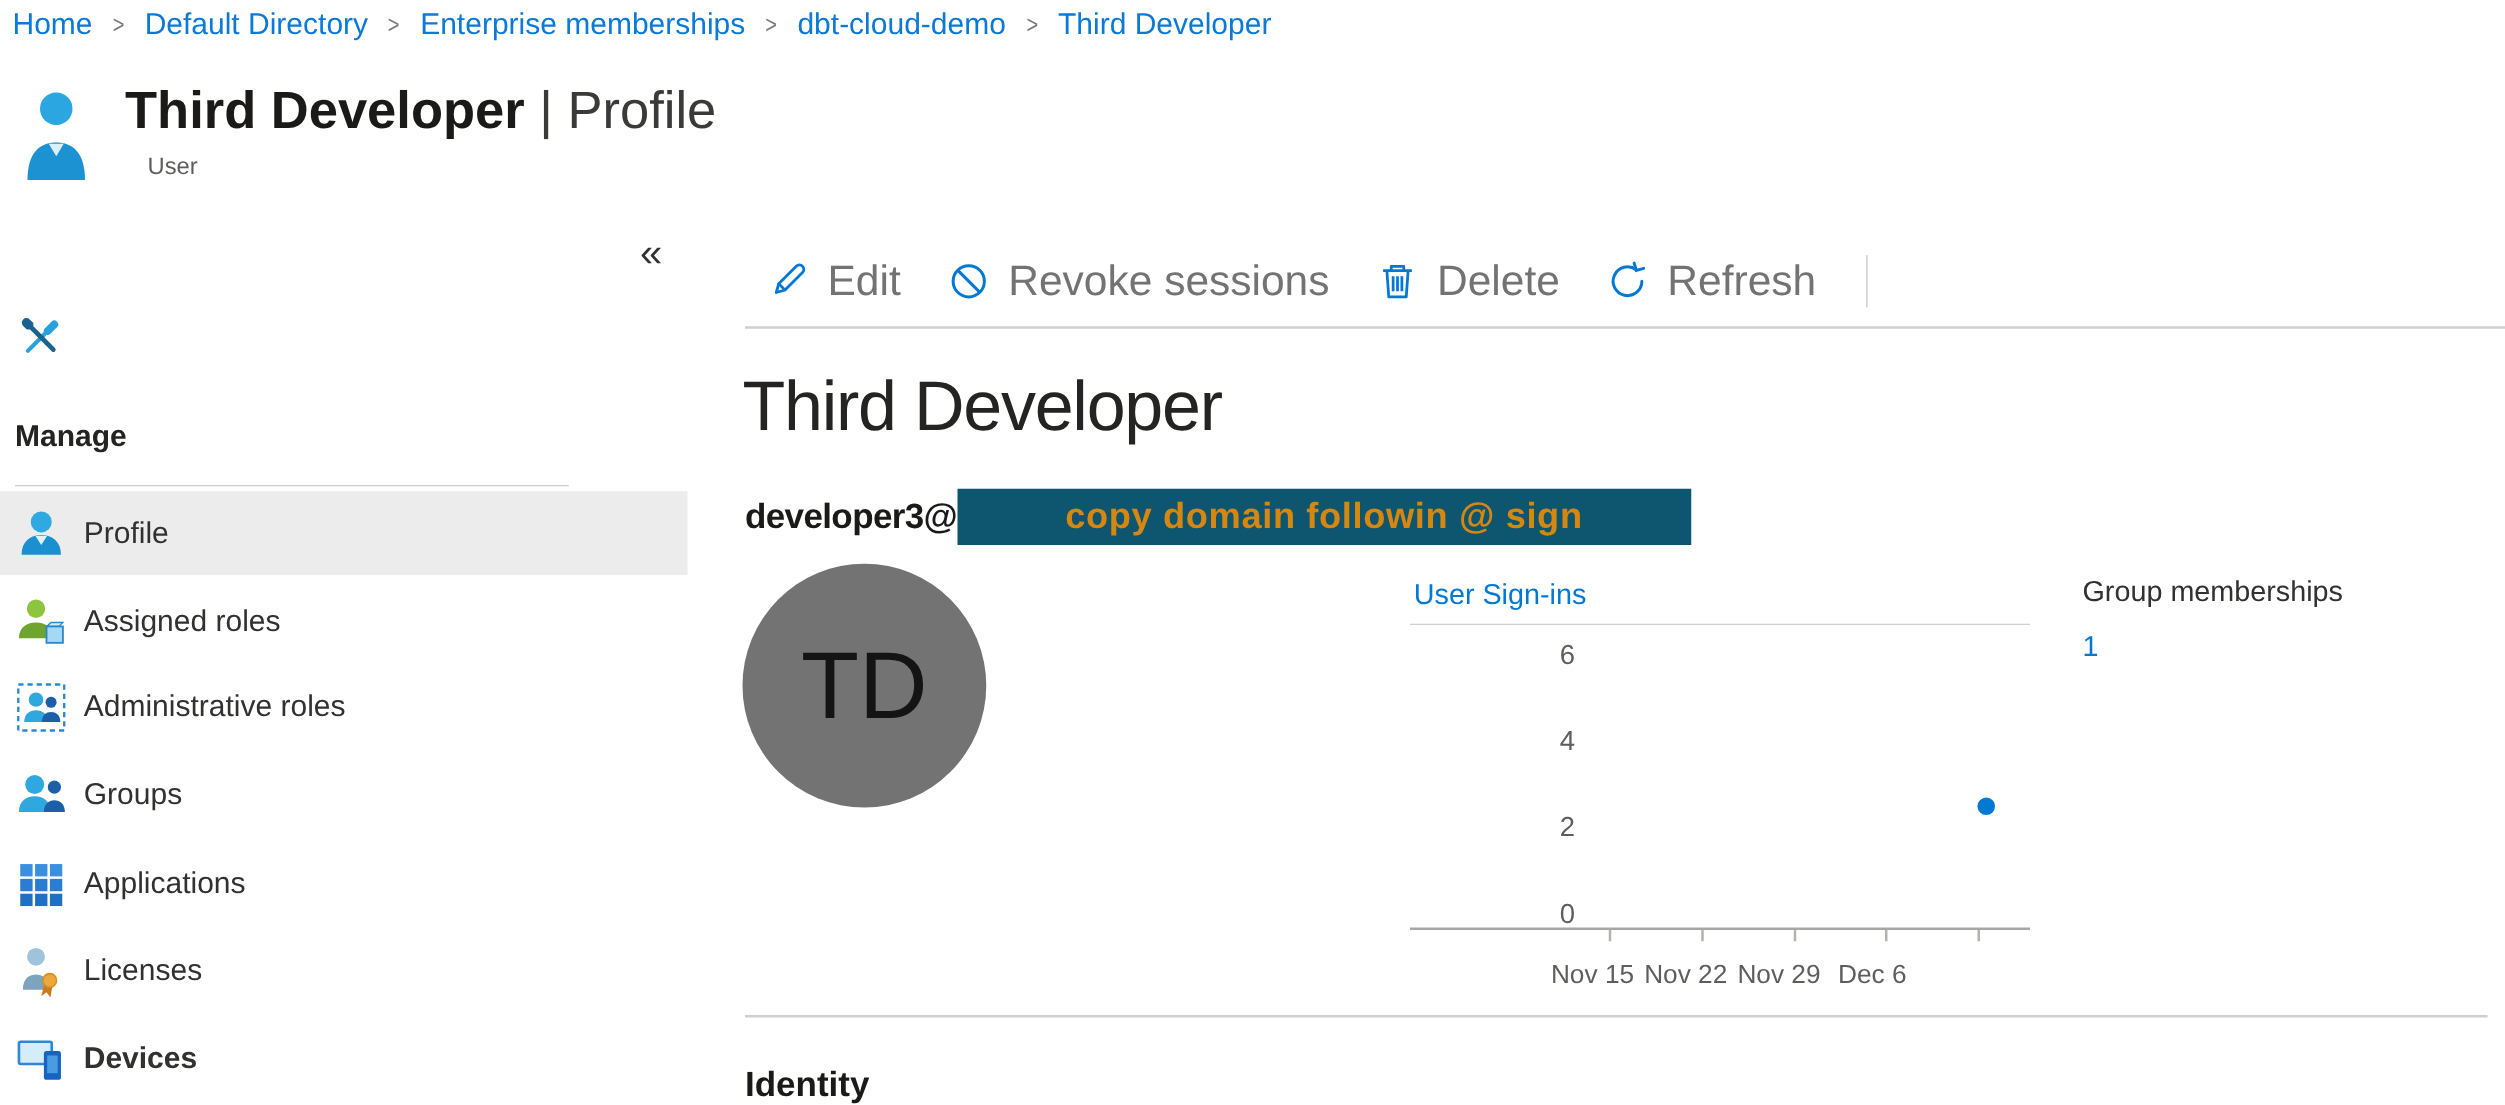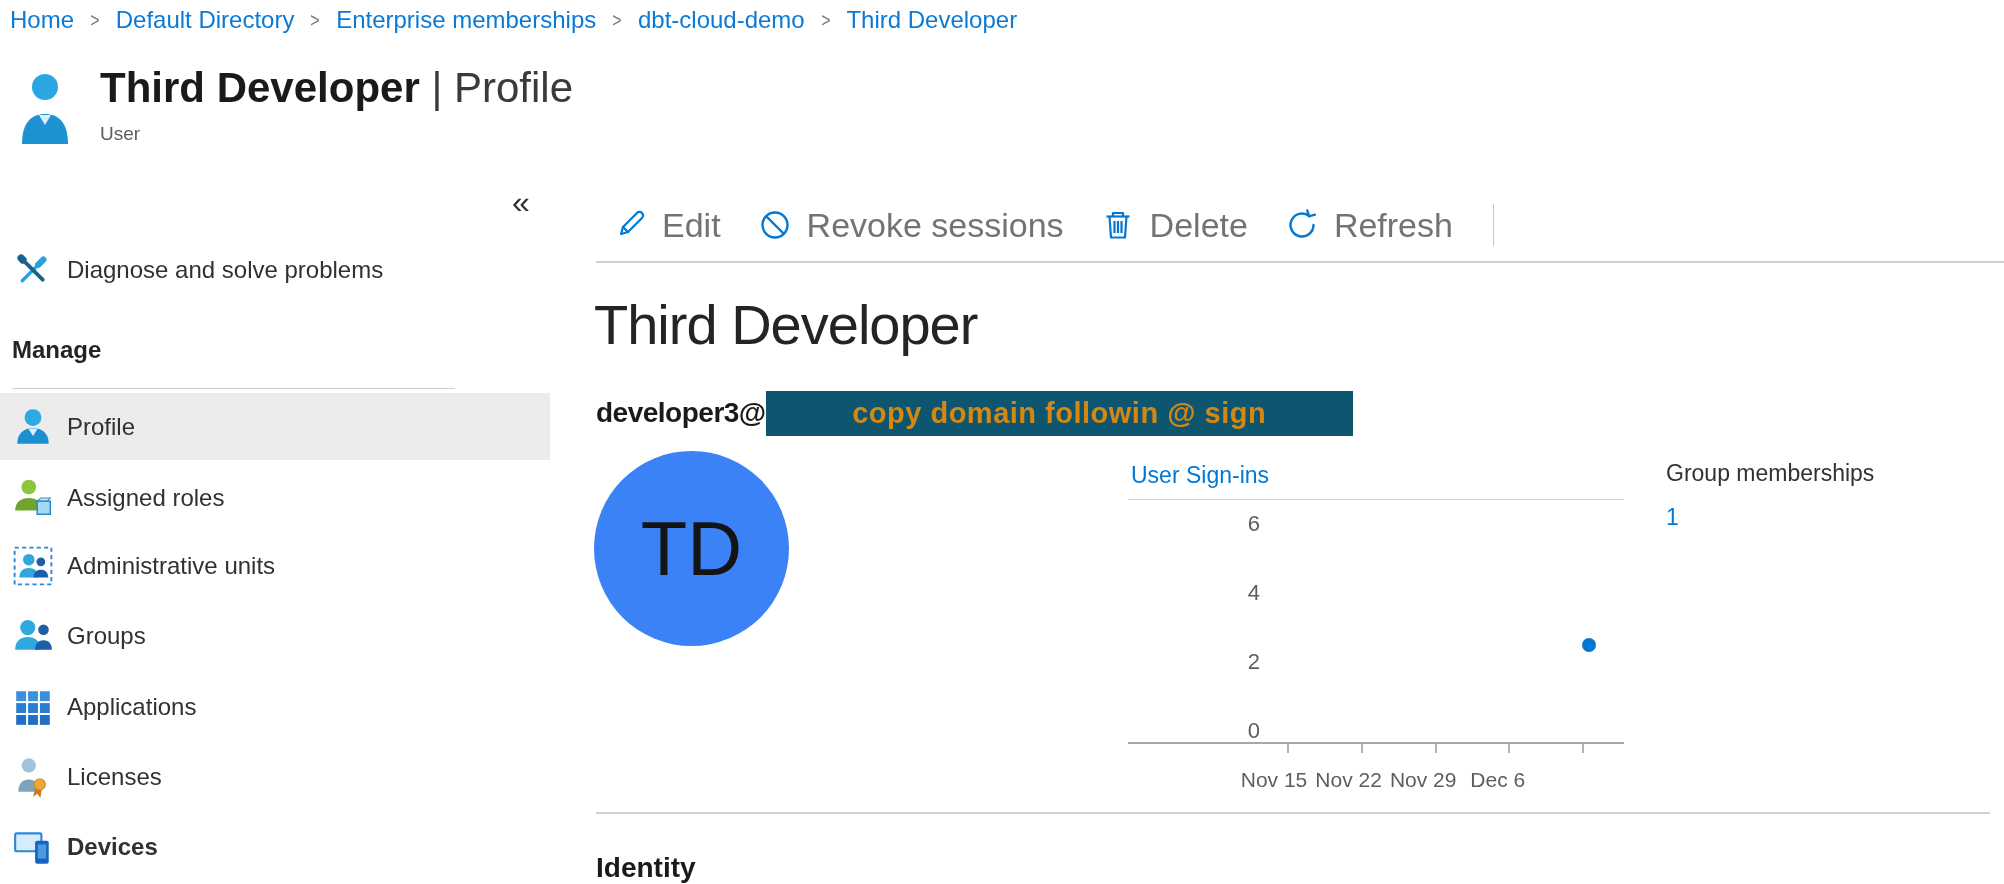--- a/index.html
+++ b/index.html
@@ -12,21 +12,21 @@
   .breadcrumb{position:absolute;left:10px;top:6px;display:flex;align-items:center;gap:15px;font-size:24px;}
   .crumb{color:#0b79d6;cursor:pointer;white-space:nowrap;}
   .crumb-sep{color:#7a7a7a;font-size:20px;transform:scaleX(.8);}
   
   .page-header{position:absolute;left:20px;top:62px;display:flex;}
   .header-icon{width:50px;height:74px;margin-top:10px;}
   .header-text{margin-left:30px;}
   .page-title{font-size:42px;color:#1b1a19;line-height:1.25;}
   .title-name{font-weight:700;}
   .title-rest{font-weight:400;color:#3b3a39;}
-  .subtitle{font-size:19px;color:#605e5c;margin-top:8px;}
+  .subtitle{font-size:19px;color:#605e5c;margin-top:8px;margin-left:18px;}
   
   .collapse-btn{position:absolute;left:512px;top:186px;font-size:32px;color:#323130;cursor:pointer;line-height:1;}
   .nav-item{position:absolute;left:0;width:550px;height:64px;cursor:pointer;}
   .nav-item.selected{background:#ececec;height:67px;}
   .nav-item .nav-icon{position:absolute;left:12px;top:50%;transform:translateY(-50%);width:42px;height:42px;}
   .nav-item .nav-icon svg{width:42px;height:42px;display:block;}
   .nav-item .nav-label{position:absolute;left:67px;top:50%;transform:translateY(-50%);font-size:24px;color:#323130;white-space:nowrap;}
   .manage-label{position:absolute;left:12px;top:336px;font-size:24px;font-weight:700;color:#252423;}
   .manage-divider{position:absolute;left:12px;top:388px;width:443px;height:1px;background:#cfcecd;}
   
@@ -99,21 +99,20 @@
         <svg viewBox="0 0 40 40">
           <g transform="rotate(45 20 20)">
             <rect x="17" y="3" width="6" height="13" rx="3" fill="#28a2de"></rect>
             <rect x="18.4" y="15" width="3.2" height="21" rx="1.6" fill="#28a2de"></rect>
           </g>
           <g transform="rotate(-45 20 20)">
             <path d="M16.5 4 a3.5 3.5 0 0 1 7 0 v4 l-1.7 1.7 v23.3 a1.8 1.8 0 0 1 -3.6 0 V9.7 L16.5 8 z" fill="#1a628f"></path>
           </g>
         </svg>
       </span>
-      <span class="nav-label">Diagnose and solve problems</span>
     </div>
     <div class="nav-item selected" style="top: 393px;">
       <span class="nav-icon">
         <svg viewBox="0 0 40 40">
           <circle cx="20" cy="11" r="8" fill="#2fa9e1"></circle>
           <path d="M5 36 c0-10 6.5-15 15-15 s15 5 15 15 z" fill="#1b90d1"></path>
           <path d="M15.5 21.5 l4.5 7 4.5-7 z" fill="#dff2fc"></path>
         </svg>
       </span>
       <span class="nav-label">Profile</span>
@@ -132,21 +131,21 @@
     <div class="nav-item" style="top: 534px;">
       <span class="nav-icon">
         <svg viewBox="0 0 40 40">
           <rect x="2.5" y="2.5" width="35" height="35" fill="none" stroke="#2b88d8" stroke-width="1.8" stroke-dasharray="4 3"></rect>
           <circle cx="16" cy="14" r="5.5" fill="#2fa8e0"></circle>
           <path d="M7 31 c0-6 4-9 9-9 s9 3 9 9 z" fill="#2fa8e0"></path>
           <circle cx="27.5" cy="16" r="4.2" fill="#1b5fa8"></circle>
           <path d="M20.5 31 c0-5 3-7.5 7-7.5 s7 2.5 7 7.5 z" fill="#1b5fa8"></path>
         </svg>
       </span>
-      <span class="nav-label">Administrative units</span>
+      <span class="nav-label">Administrative roles</span>
     </div>
     <div class="nav-item" style="top: 604px;">
       <span class="nav-icon">
         <svg viewBox="0 0 40 40">
           <circle cx="15" cy="12" r="7.2" fill="#2fa8e0"></circle>
           <path d="M3 33 c0-8 5-12 12-12 s12 4 12 12 z" fill="#2fa8e0"></path>
           <circle cx="30" cy="14" r="5" fill="#1b5fa8"></circle>
           <path d="M22 33 c0-6 3.5-9 8-9 s8 3 8 9 z" fill="#1b5fa8"></path>
         </svg>
       </span>
@@ -236,21 +235,21 @@
   </div>
 <div class="toolbar-divider"></div>
 
 <h1 class="display-name" style="margin:0;">Third Developer</h1>
 
 <div class="email-row">
   <span class="email-prefix">developer3@</span>
   <span class="domain-note" id="domain-note" style="background: rgb(14, 86, 112); color: rgb(214, 135, 15);">copy domain followin @ sign</span>
 </div>
 
-<div class="avatar" id="avatar" style="background: #3b82f6;">TD</div>
+<div class="avatar" id="avatar" style="background: #737373;">TD</div>
 
 <div class="chart" id="chart">
   <div class="chart-title">User Sign-ins</div>
   <div class="chart-header-line"></div>
   <div class="axis-line"></div>
 <div class="ytick" style="top: 48.52px;">6</div>
     <div class="ytick" style="top: 117.68px;">4</div>
     <div class="ytick" style="top: 186.84px;">2</div>
     <div class="ytick" style="top: 256px;">0</div>
     <div class="xtick" style="left: 159px;"></div>

